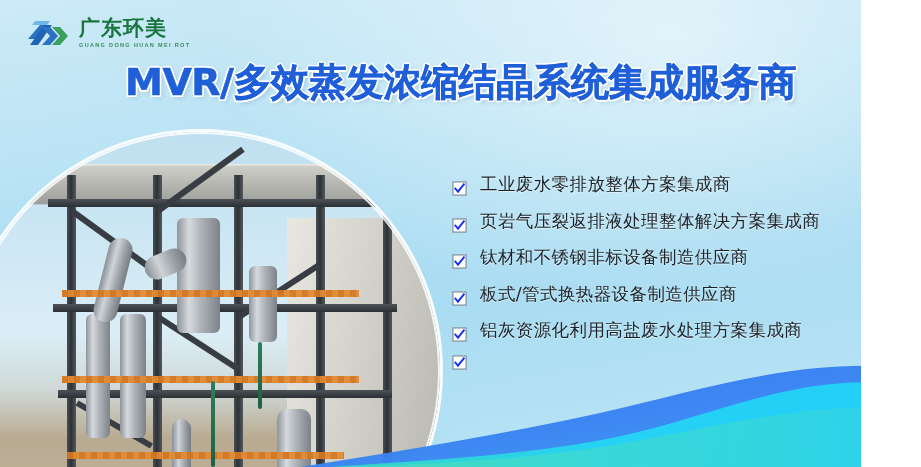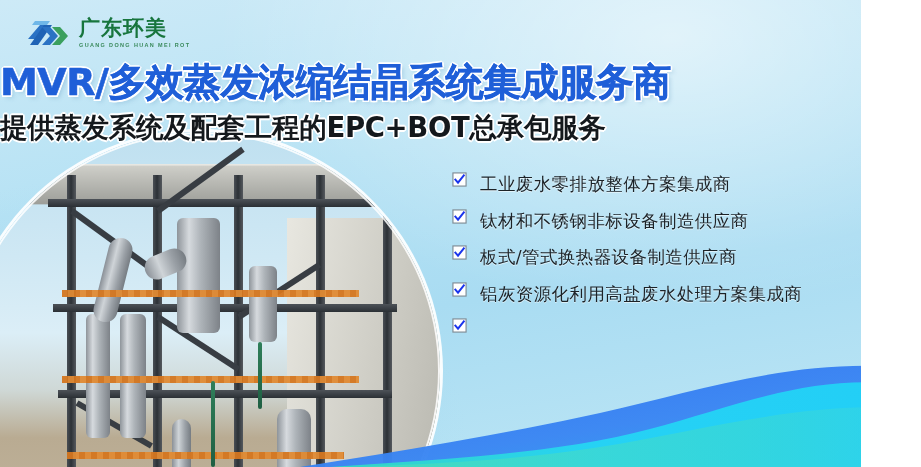--- a/index.html
+++ b/index.html
@@ -121,21 +121,21 @@
     font-weight: 700;
     transform: scaleY(1.05);
   }
 
   
   .headings {
     position: absolute;
     left: 0;
     top: 62px;
     width: 921px;
-    text-align: left;
+    text-align: center;
     pointer-events: none;
   }
   .title-main {
     font-family: "DejaVu Sans", "Liberation Sans", sans-serif;
     font-size: 38px;
     font-weight: 700;
     color: #1f5fd8;
     letter-spacing: -0.5px;
     line-height: 1.08;
     -webkit-text-stroke: 0.6px #1f5fd8;
@@ -163,21 +163,21 @@
   .features {
     position: absolute;
     left: 452px;
     top: 172px;
     display: flex;
     flex-direction: column;
     gap: 12.5px;
   }
   .feature-row {
     display: flex;
-    align-items: flex-start;
+    align-items: flex-end;
     gap: 13px;
   }
   .check-icon {
     flex: 0 0 auto;
     width: 15px;
     height: 15px;
     display: block;
   }
   .feature-label {
     font-family: "DejaVu Sans", "Liberation Sans", sans-serif;
@@ -260,31 +260,37 @@
       <polygon points="9,2 24,2 21,6 6,6" fill="#6fb7e8"></polygon>
     </svg>
     <div class="logo-text">
       <span class="logo-cn">广东环美</span>
       <span class="logo-en">GUANG DONG HUAN MEI ROT</span>
     </div>
   </div>
 
   <div class="headings">
     <div class="title-main">MVR/多效蒸发浓缩结晶系统集成服务商</div>
-    <div class="title-sub">提供蒸发系统及配套工程的EPC+BOT总承包服务</div>
   </div>
 
   <div class="features" id="feature-list">
 
   <div class="feature-row">
         <svg class="check-icon" viewBox="0 0 16 16">
           <rect x="1" y="1" width="14" height="14" fill="#ffffff" stroke="#7d8a93" stroke-width="1.2"></rect>
           <path d="M3.6 8.2 L6.4 11.4 L12.6 3.6" fill="none" stroke="#1a35ec" stroke-width="2.1" stroke-linecap="square"></path>
         </svg>
         <span class="feature-label">工业废水零排放整体方案集成商</span>
+      </div>
+      <div class="feature-row">
+        <svg class="check-icon" viewBox="0 0 16 16">
+          <rect x="1" y="1" width="14" height="14" fill="#ffffff" stroke="#7d8a93" stroke-width="1.2"></rect>
+          <path d="M3.6 8.2 L6.4 11.4 L12.6 3.6" fill="none" stroke="#1a35ec" stroke-width="2.1" stroke-linecap="square"></path>
+        </svg>
+        <span class="feature-label">页岩气压裂返排液处理整体解决方案集成商</span>
       </div>
       <div class="feature-row">
         <svg class="check-icon" viewBox="0 0 16 16">
           <rect x="1" y="1" width="14" height="14" fill="#ffffff" stroke="#7d8a93" stroke-width="1.2"></rect>
           <path d="M3.6 8.2 L6.4 11.4 L12.6 3.6" fill="none" stroke="#1a35ec" stroke-width="2.1" stroke-linecap="square"></path>
         </svg>
         <span class="feature-label">钛材和不锈钢非标设备制造供应商</span>
       </div>
       <div class="feature-row">
         <svg class="check-icon" viewBox="0 0 16 16">

